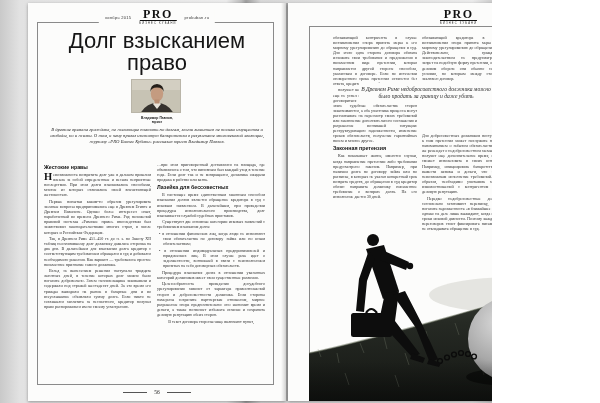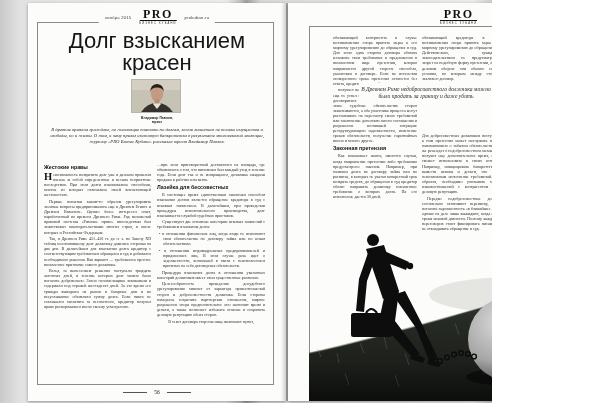--- a/index.html
+++ b/index.html
@@ -84,21 +84,21 @@
       <span class="mast-side">ноябрь 2015</span>
       <span class="logo">
         <div class="logo-word">PRO</div>
         <div class="logo-sub">БИЗНЕС КУБАНИ</div>
       </span>
       <span class="mast-side">prokuban.ru</span>
     </div>
 
     <div class="title">
       <div>Долг взысканием</div>
-      <div>красен</div>
+      <div>право</div>
     </div>
 
     <div class="author-photo">
       <svg width="50" height="34" viewBox="0 0 50 34">
         <rect x="0" y="0" width="50" height="34" fill="#c7c3b4"></rect>
         <rect x="0" y="0" width="50" height="10" fill="#d3cfc2"></rect>
         <path d="M8,34 Q14,23 25,23 Q36,23 42,34 Z" fill="#35322e"></path>
         <path d="M21,24 L25,29 L29,24 L27,22 L23,22 Z" fill="#e8e4da"></path>
         <ellipse cx="25" cy="13.5" rx="6.2" ry="8" fill="#c49b80"></ellipse>
         <path d="M18.5,12 Q18,4.5 25,4 Q32,4.5 31.5,12 Q31,7.5 25,7.5 Q19,7.5 18.5,12 Z" fill="#241f1a"></path>

